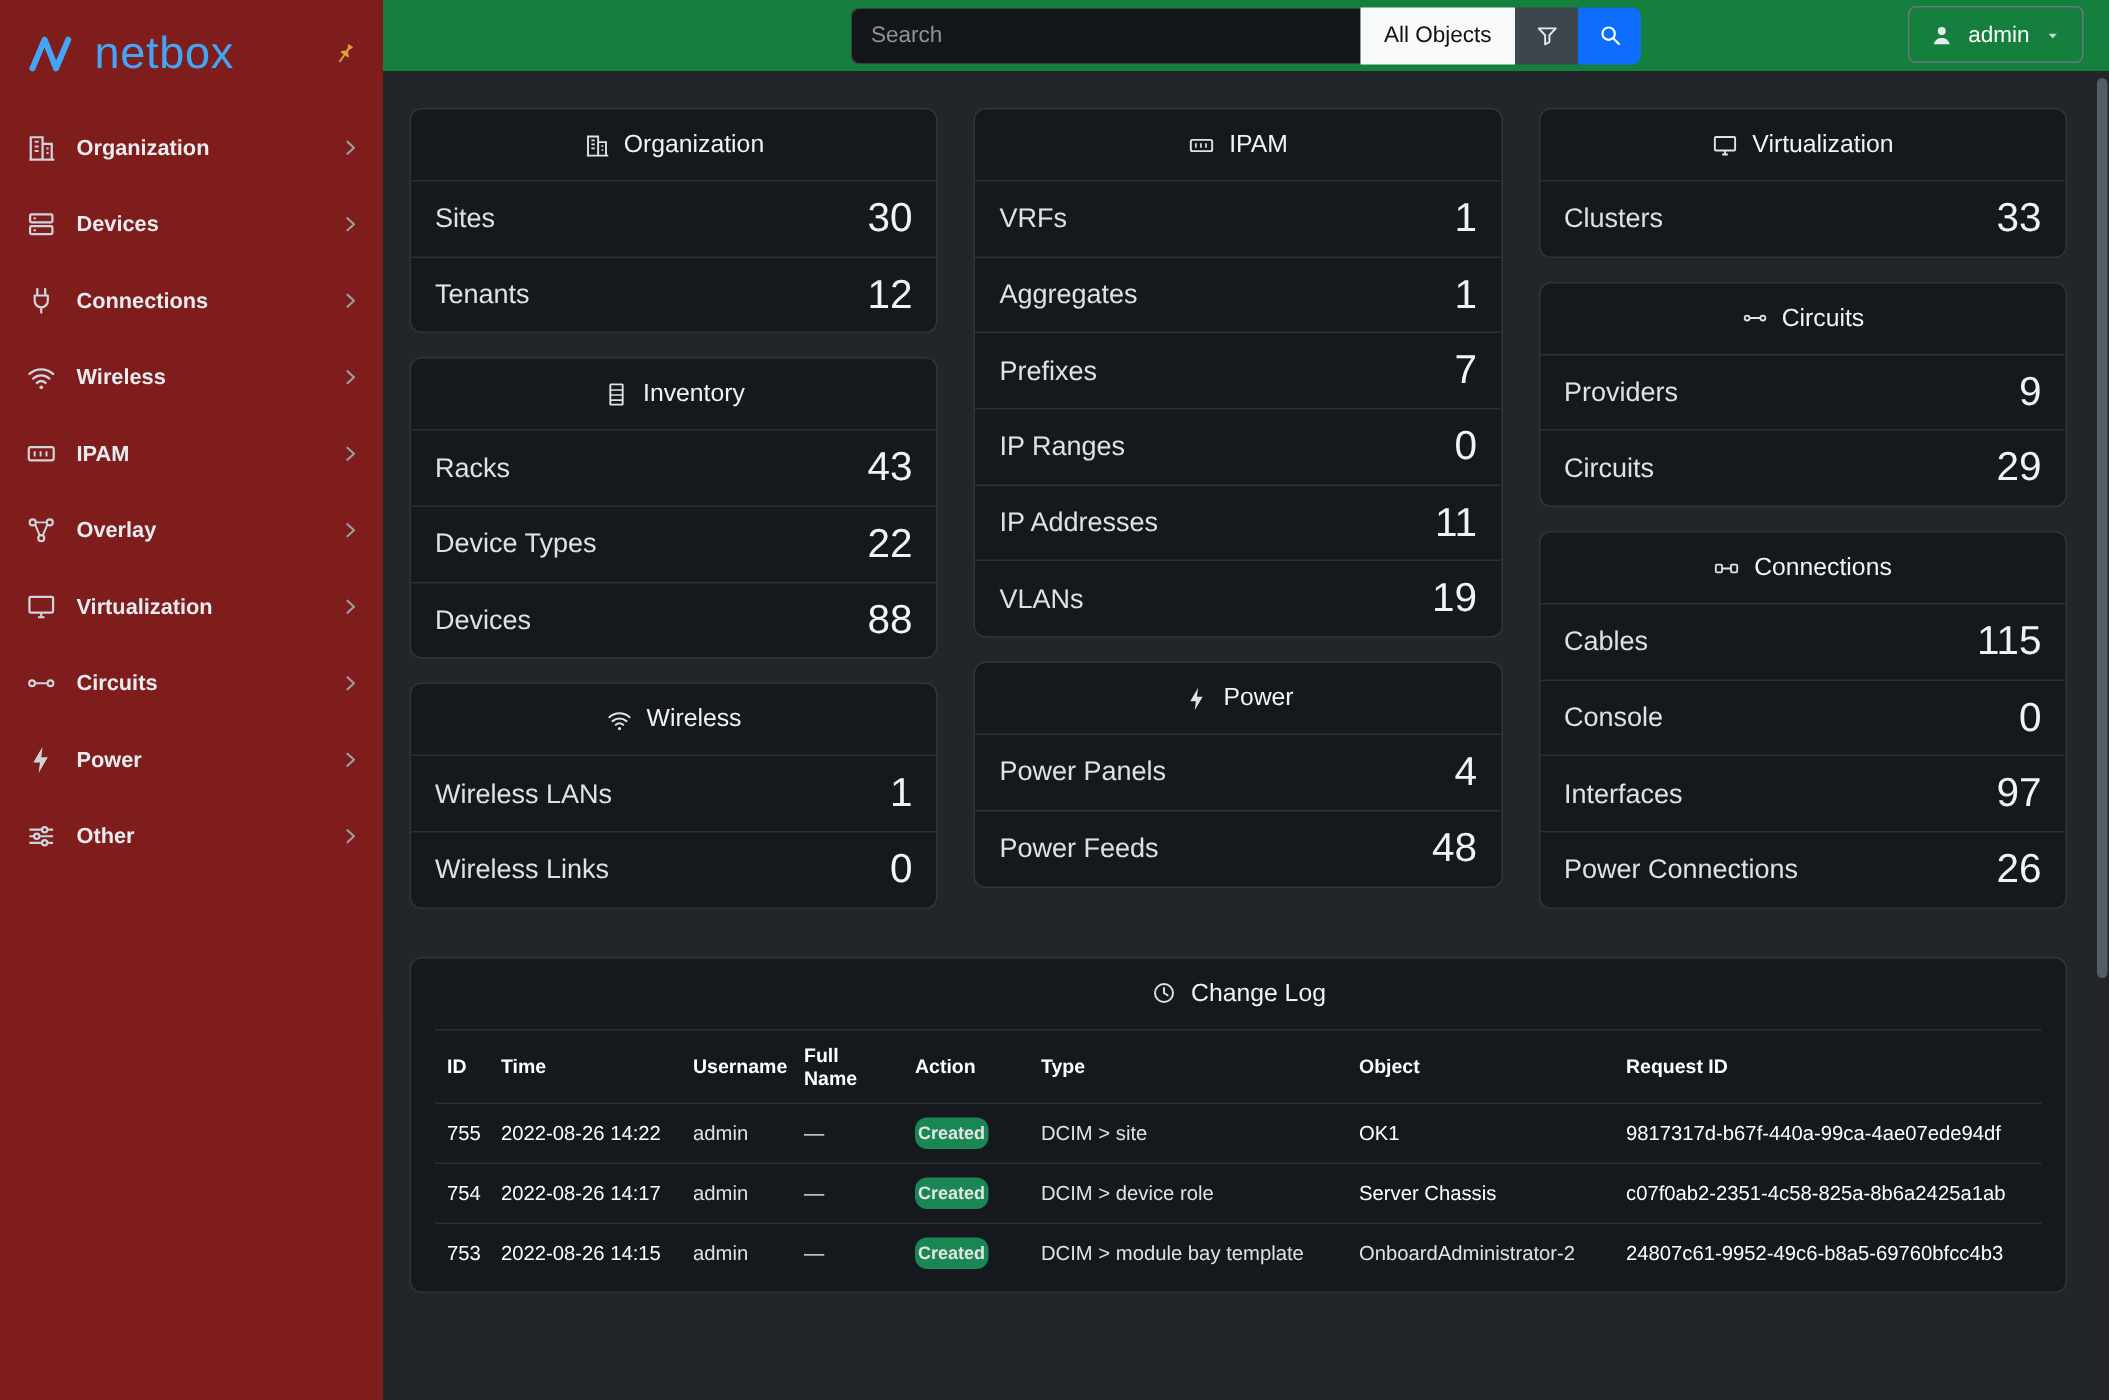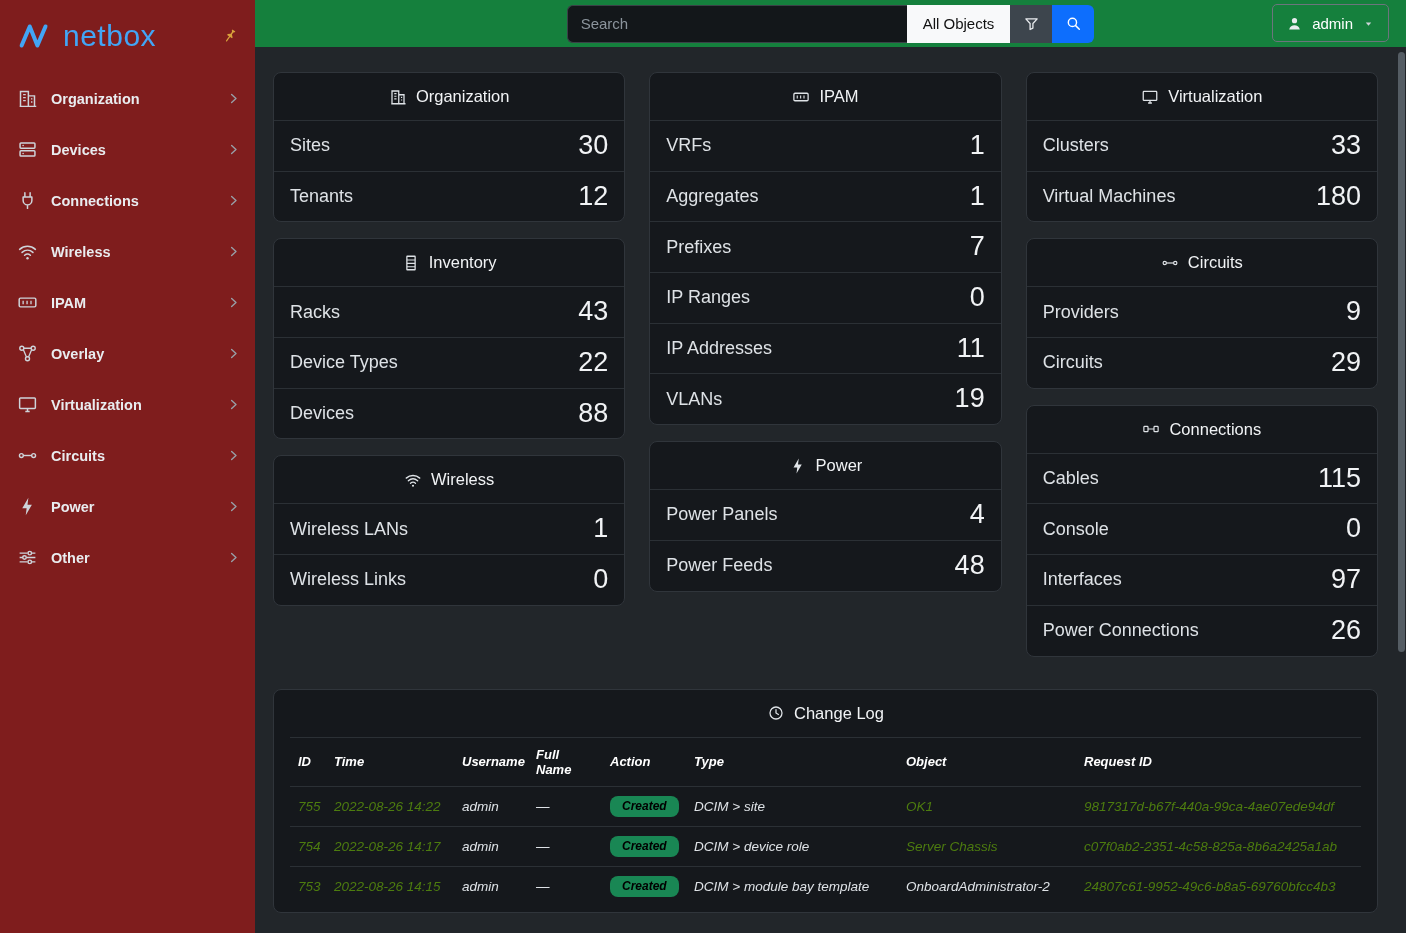--- a/index.html
+++ b/index.html
@@ -71,29 +71,29 @@
   .crow {
     display: flex; align-items: center; justify-content: space-between;
     padding: 10px 16px; border-top: 1px solid #2b3035; text-decoration: none; cursor: pointer;
   }
   .clabel { color: #dee2e6; font-size: 18px; }
   .cvalue { color: #f1f3f5; font-size: 27px; font-weight: 300; line-height: 1.1; }
 
   
   .changelog { margin-top: 32px; }
   .table-wrap { padding: 0 16px 6px; }
-  table { width: 100%; border-collapse: collapse; table-layout: fixed; font-style: italic; }
+  table { width: 100%; border-collapse: collapse; table-layout: fixed; }
   th { text-align: left; padding: 9px 8px; font-size: 13px; font-weight: 700; color: #fff;
        border-top: 1px solid #2b3035; border-bottom: 1px solid #2b3035; }
   td { padding: 9px 8px; font-size: 13.5px; color: #dee2e6; white-space: nowrap; overflow: hidden; }
   tbody tr + tr td { border-top: 1px solid #2b3035; }
-  a.lnk { color: #4d7c0f; text-decoration: none; cursor: pointer; }
+  a.lnk { color: #ffffff; text-decoration: none; cursor: pointer; }
   .badge {
-    display: inline-block; background: #198754; color: #000000; font-size: 12px;
-    font-weight: 600; padding: 4px 12px; border-radius: 8px; line-height: 1.1;
+    display: inline-block; background: #198754; color: #e5e5e5; font-size: 12px;
+    font-weight: 600; padding: 4px 2px; border-radius: 8px; line-height: 1.1;
   }
 
   
   .scroll-thumb {
     position: fixed; right: 1px; top: 52px; width: 7px; height: 600px;
     background: #555d64; border-radius: 4px; z-index: 30; cursor: pointer;
   }
 </style>
 </head>
 <body>
@@ -433,24 +433,20 @@
       <section class="card">
         <div class="card-head">
           <svg class="ic ci">
               <use href="#i-monitor"></use>
             </svg>
           <span>Virtualization</span>
         </div>
         <a class="crow">
           <span class="clabel">Clusters</span>
           <span class="cvalue">33</span>
-        </a>
-        <a class="crow">
-          <span class="clabel">Virtual Machines</span>
-          <span class="cvalue">180</span>
         </a>
       </section>
 
       <section class="card">
         <div class="card-head">
           <svg class="ic ci">
               <use href="#i-transit"></use>
             </svg>
           <span>Circuits</span>
         </div>

